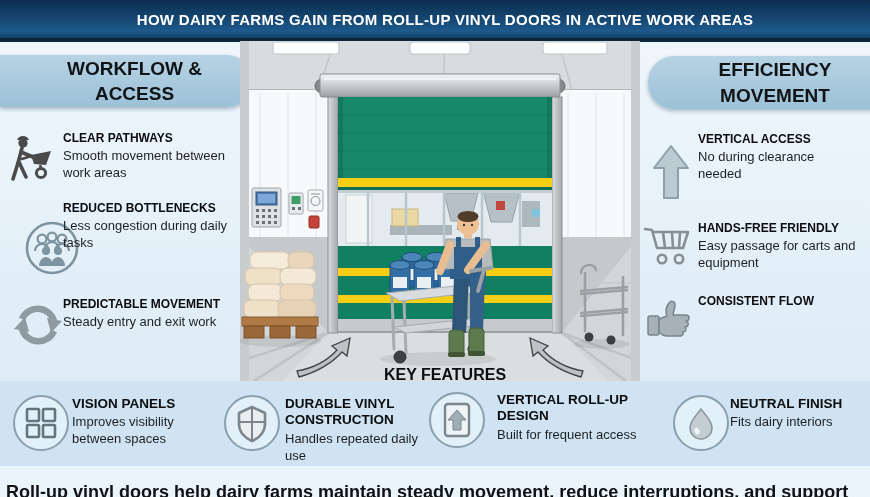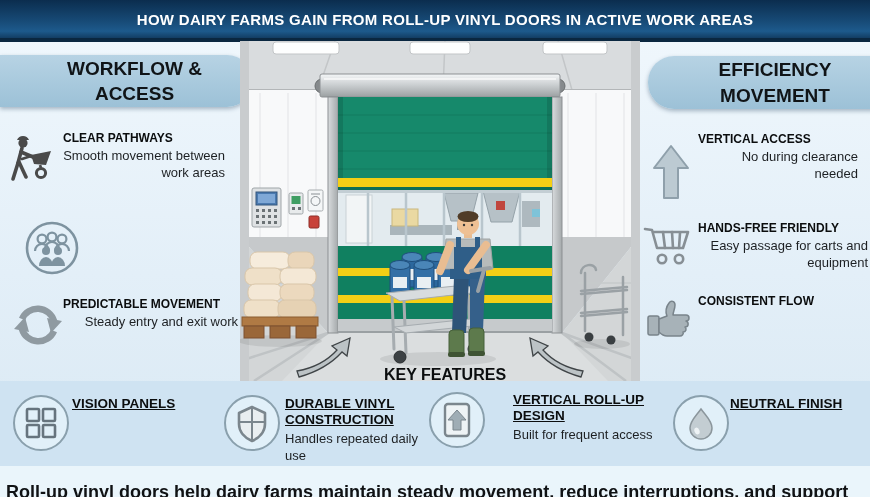--- a/index.html
+++ b/index.html
@@ -21,37 +21,37 @@
     position:absolute; background:linear-gradient(180deg,#b7d3e4 0%,#9cc1d7 100%);
     box-shadow:0 2px 4px rgba(30,60,90,.35);
     display:flex; flex-direction:column; align-items:center; justify-content:center;
     font-weight:bold; font-size:19px; color:#101417; line-height:1.32; text-align:center;padding-left:16px;
   }
   .pill.left{top:55px; left:0; width:237px; height:52px; border-radius:0 26px 26px 0;}
   .pill.right{top:56px; left:648px; width:222px; height:53px; border-radius:26px 0 0 26px;}
   
   .item-text{position:absolute;}
   .item-text .heading{font-weight:bold; font-size:12px; color:#0b0d0e; line-height:1.22; margin-bottom:2px;}
-  .item-text .body{font-size:13px; color:#1d2023; line-height:1.3;text-align:right;}
+  .item-text .body{font-size:13px; color:#1d2023; line-height:1.3;}
   .icon-box{position:absolute;}
   
   .scene{position:absolute; top:41px; left:240px; width:400px; height:340px;}
   
   .kf-title{
     position:absolute; top:366px; left:340px; width:210px; text-align:center;
     font-weight:bold; font-size:16px; color:#0b0d0e; z-index:6;
   }
   .strip{position:absolute; top:381px; left:0; width:870px; height:85px; background:#cfe3f2; z-index:5;}
   .feature-circle{
     position:absolute; width:56px; height:56px; border-radius:50%;
     background:#e1f0f9; border:2px solid #8aa0ad; box-sizing:border-box;
     display:flex; align-items:center; justify-content:center;
   }
   .feature-text{position:absolute;}
-  .feature-text .heading{font-weight:bold; font-size:13.5px; color:#0b0d0e; line-height:1.22; margin-bottom:2px;text-decoration:underline;}
+  .feature-text .heading{font-weight:bold; font-size:13.5px; color:#0b0d0e; line-height:1.22; margin-bottom:2px;}
   .feature-text .body{font-size:13px; color:#1d2023; line-height:1.28;}
   
   .caption-bar{position:absolute; top:466px; left:0; width:870px; height:31px; background:#eaf5fb; z-index:5;}
   .caption-bar .caption{padding:16px 0 0 6px; font-weight:bold; font-size:18px; color:#101214;}
 </style>
 </head>
 <body>
 
 <div id="stage">
 
@@ -101,20 +101,24 @@
           <path d="M21,29 a7,7 0 0 1 14,0"></path>
           <path d="M31,31 a7,7 0 0 1 14,0"></path>
       </g>
       <g fill="#7e93a0">
         <circle cx="22" cy="31" r="4"></circle>
           <circle cx="34" cy="31" r="4"></circle>
         <path d="M15,46 a7,9 0 0 1 14,0 z"></path>
           <path d="M27,46 a7,9 0 0 1 14,0 z"></path>
       </g>
     </svg>
+  </div>
+  <div class="item-text" style="left:63px; top:201px; width:168px;">
+    <div class="heading">REDUCED BOTTLENECKS</div>
+    <div class="body">Less congestion during daily tasks</div>
   </div>
 
   <div class="icon-box" style="left:12px; top:299px;">
     <svg width="52" height="52" viewBox="0 0 52 52" fill="none">
       <path d="M10,20 A17,17 0 0 1 42,22" stroke="#8f9aa1" stroke-width="6.5" fill="none"></path>
       <polygon points="35,19 50,22 39,34" fill="#8f9aa1"></polygon>
       <path d="M42,32 A17,17 0 0 1 10,30" stroke="#8f9aa1" stroke-width="6.5" fill="none"></path>
       <polygon points="17,33 2,30 13,18" fill="#8f9aa1"></polygon>
     </svg>
   </div>
@@ -368,51 +372,53 @@
       <g stroke="#66747e" stroke-width="2.6" fill="none">
         <rect x="-14" y="-14" width="12" height="12" rx="1"></rect>
         <rect x="2" y="-14" width="12" height="12" rx="1"></rect>
         <rect x="-14" y="2" width="12" height="12" rx="1"></rect>
         <rect x="2" y="2" width="12" height="12" rx="1"></rect>
       </g>
     </svg>
   </div>
   <div class="feature-text" style="left:72px; top:396px; width:128px; z-index:6;">
     <div class="heading">VISION PANELS</div>
+    <div class="body">Improves visibility between spaces</div>
   </div>
 
   <div class="feature-circle" style="left:224px; top:395px; z-index:6;">
     <svg width="44" height="44" viewBox="-22 -22 44 44">
       <path d="M0,-16 L13,-10 L13,1 C13,9 7,15 0,18 C-7,15 -13,9 -13,1 L-13,-10 Z" fill="#e9eef0" stroke="#7b868d" stroke-width="2.6" stroke-linejoin="round"></path>
       <path d="M0,-16 V18 M-13,-1 H13" stroke="#7b868d" stroke-width="2"></path>
     </svg>
   </div>
   <div class="feature-text" style="left:285px; top:396px; width:148px; z-index:6;">
     <div class="heading">DURABLE VINYL CONSTRUCTION</div>
     <div class="body">Handles repeated daily use</div>
   </div>
 
   <div class="feature-circle" style="left:429px; top:392px; z-index:6;">
     <svg width="44" height="44" viewBox="-22 -22 44 44">
       <rect x="-12" y="-16" width="24" height="32" rx="3" fill="#eef3f5" stroke="#7b868d" stroke-width="2.4"></rect>
       <polygon points="0,-10 9,0 4,0 4,10 -4,10 -4,0 -9,0" fill="#9fadb5" stroke="#7b868d" stroke-width="1"></polygon>
     </svg>
   </div>
-  <div class="feature-text" style="left:497px; top:392px; width:140px; z-index:6;margin-left:16px;">
+  <div class="feature-text" style="left:497px; top:392px; width:140px; z-index:6;">
     <div class="heading">VERTICAL ROLL-UP DESIGN</div>
     <div class="body">Built for frequent access</div>
   </div>
 
   <div class="feature-circle" style="left:673px; top:395px; z-index:6;">
     <svg width="44" height="44" viewBox="-22 -22 44 44">
       <path d="M0,-14 C5,-7 11,-2 11,5 A11,11 0 1 1 -11,5 C-11,-2 -5,-7 0,-14 Z" fill="#c3cdd2" stroke="#8b969c" stroke-width="1.5"></path>
       <ellipse cx="-4" cy="8" rx="2.5" ry="3.5" fill="#eef3f5" transform="rotate(-20 -4 8)"></ellipse>
     </svg>
   </div>
   <div class="feature-text" style="left:730px; top:396px; width:130px; z-index:6;">
     <div class="heading">NEUTRAL FINISH</div>
+    <div class="body">Fits dairy interiors</div>
   </div>
 
   <div class="caption-bar">
     <div class="caption">Roll-up vinyl doors help dairy farms maintain steady movement, reduce interruptions, and support consistent daily operations.</div>
   </div>
 
 </div>
 
 </body></html>

